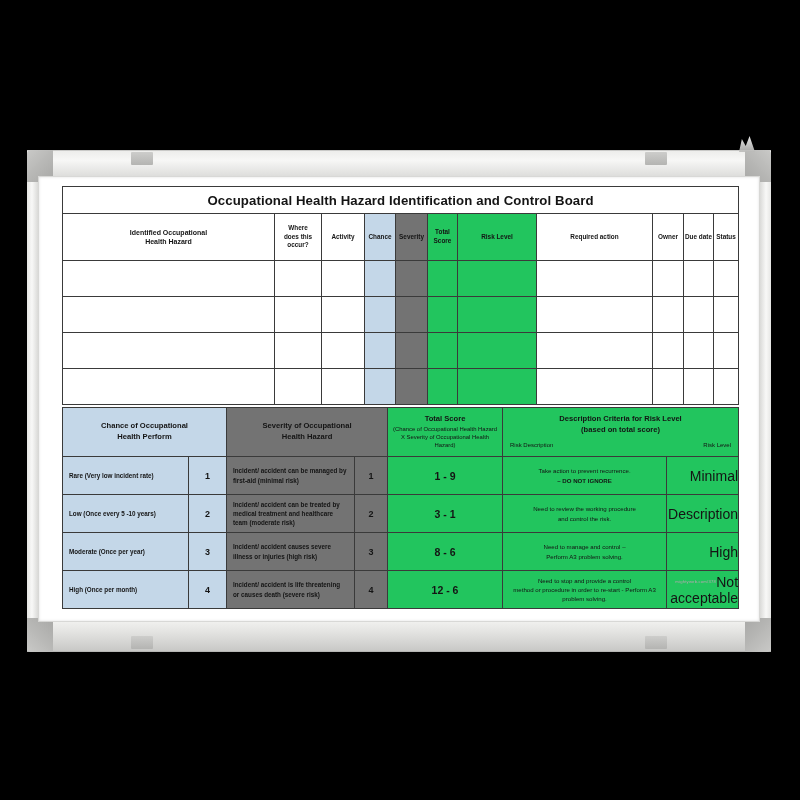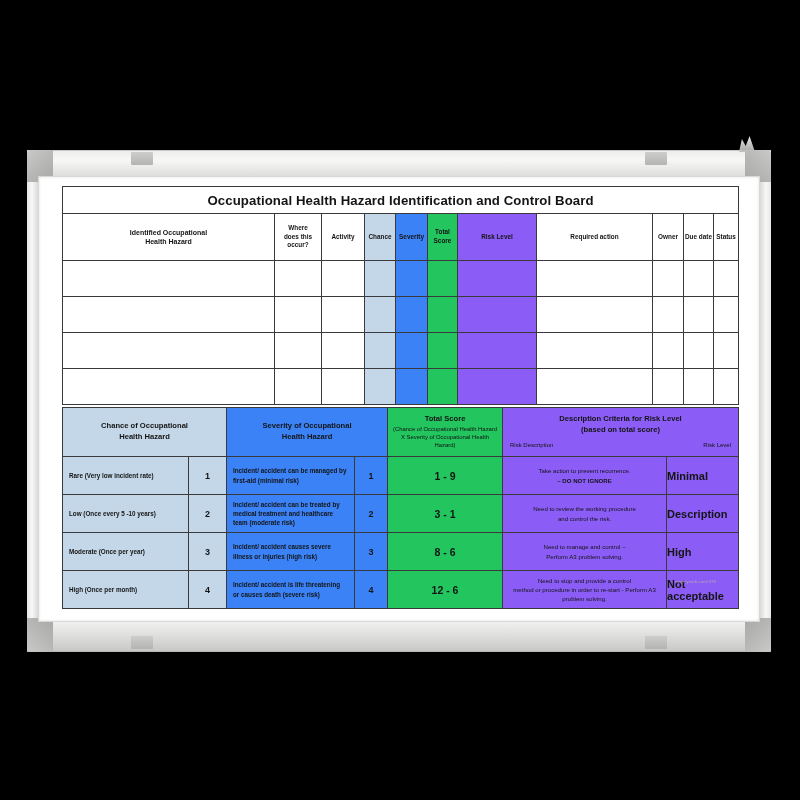--- a/index.html
+++ b/index.html
@@ -139,23 +139,23 @@
     font-size: 6.4px;
     font-weight: bold;
     height: 44px;
     line-height: 1.35;
     padding: 1px 1px;
   }
   .hdr.big { font-size: 7.0px; }
   .row-cell { height: 35px; }
 
   .c-blue  { background: #c4d7e8; }
-  .c-salmon{ background: #3b82f6; }
+  .c-salmon{ background: #737373; }
   .c-green { background: #22c55e; }
-  .c-pink  { background: #8b5cf6; }
+  .c-pink  { background: #22c55e; }
 
   
   #legend-table { margin-top: 2px; }
   .lg-hdr {
     text-align: center;
     font-size: 7.6px;
     font-weight: bold;
     line-height: 1.4;
     height: 44px;
     padding: 2px 3px;
@@ -194,23 +194,23 @@
     line-height: 1.5;
     text-align: center;
   }
   .lg-desc b { font-weight: bold; }
   .lg-score {
     text-align: center;
     font-size: 10.5px;
     font-weight: bold;
   }
   .lg-level {
-    text-align: left;
-    font-size: 11px;
-    font-weight: bold;
+    text-align: right;
+    font-size: 14px;
+    font-weight: normal;
   }
   .nowrap-hard { white-space: pre-line; }
 </style>
 </head>
 <body>
 
 <div id="whiteboard">
   <div class="frame-outer"></div>
   <div class="rail-left"></div>
   <div class="rail-right"></div>
@@ -326,21 +326,21 @@
         <col style="width:38px">
         <col style="width:128px">
         <col style="width:33px">
         <col style="width:115px">
         <col style="width:164px">
         <col style="width:72px">
       </colgroup>
       <tbody>
         <tr>
           <td class="lg-hdr c-blue nowrap-hard" colspan="2">Chance of Occupational
-Health Hazard</td>
+Health Perform</td>
           <td class="lg-hdr c-salmon nowrap-hard" colspan="2">Severity of Occupational
 Health Hazard</td>
           <td class="lg-hdr c-green">
             <span>Total Score</span>
             <span class="lg-sub nowrap-hard">(Chance of Occupational Health Hazard
 X Severity of Occupational Health Hazard)</span>
           </td>
           <td class="lg-hdr c-pink" colspan="2">
             <span class="nowrap-hard">Description Criteria for Risk Level
 (based on total score)</span>

